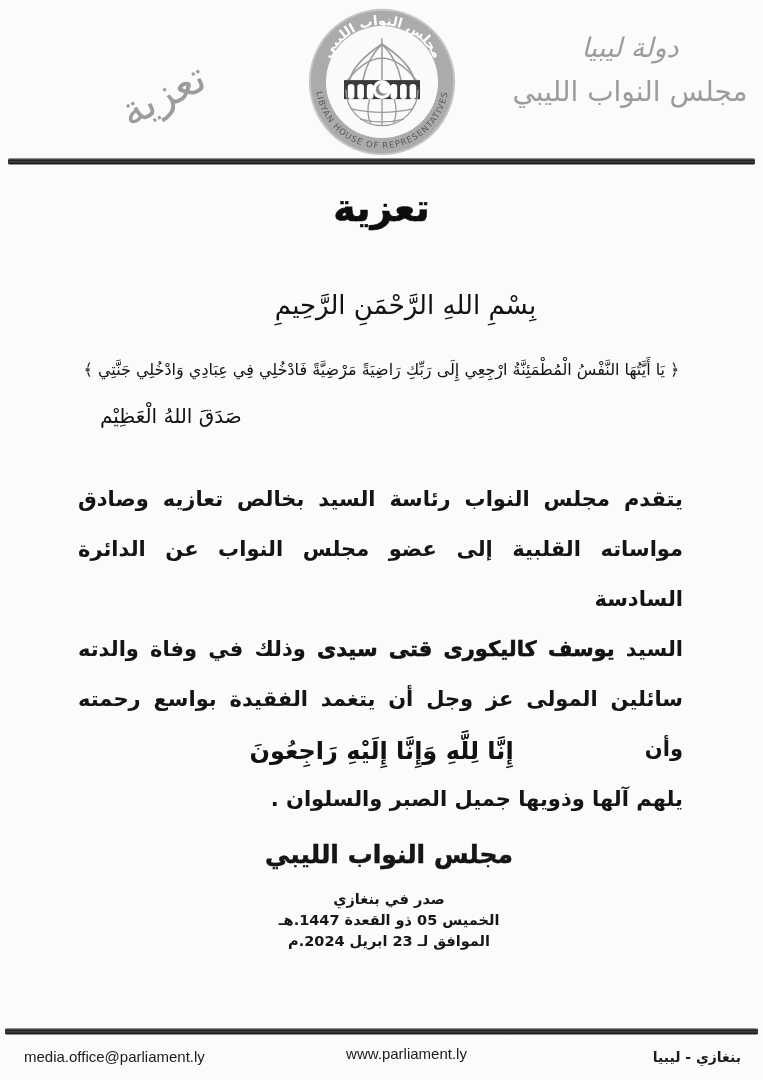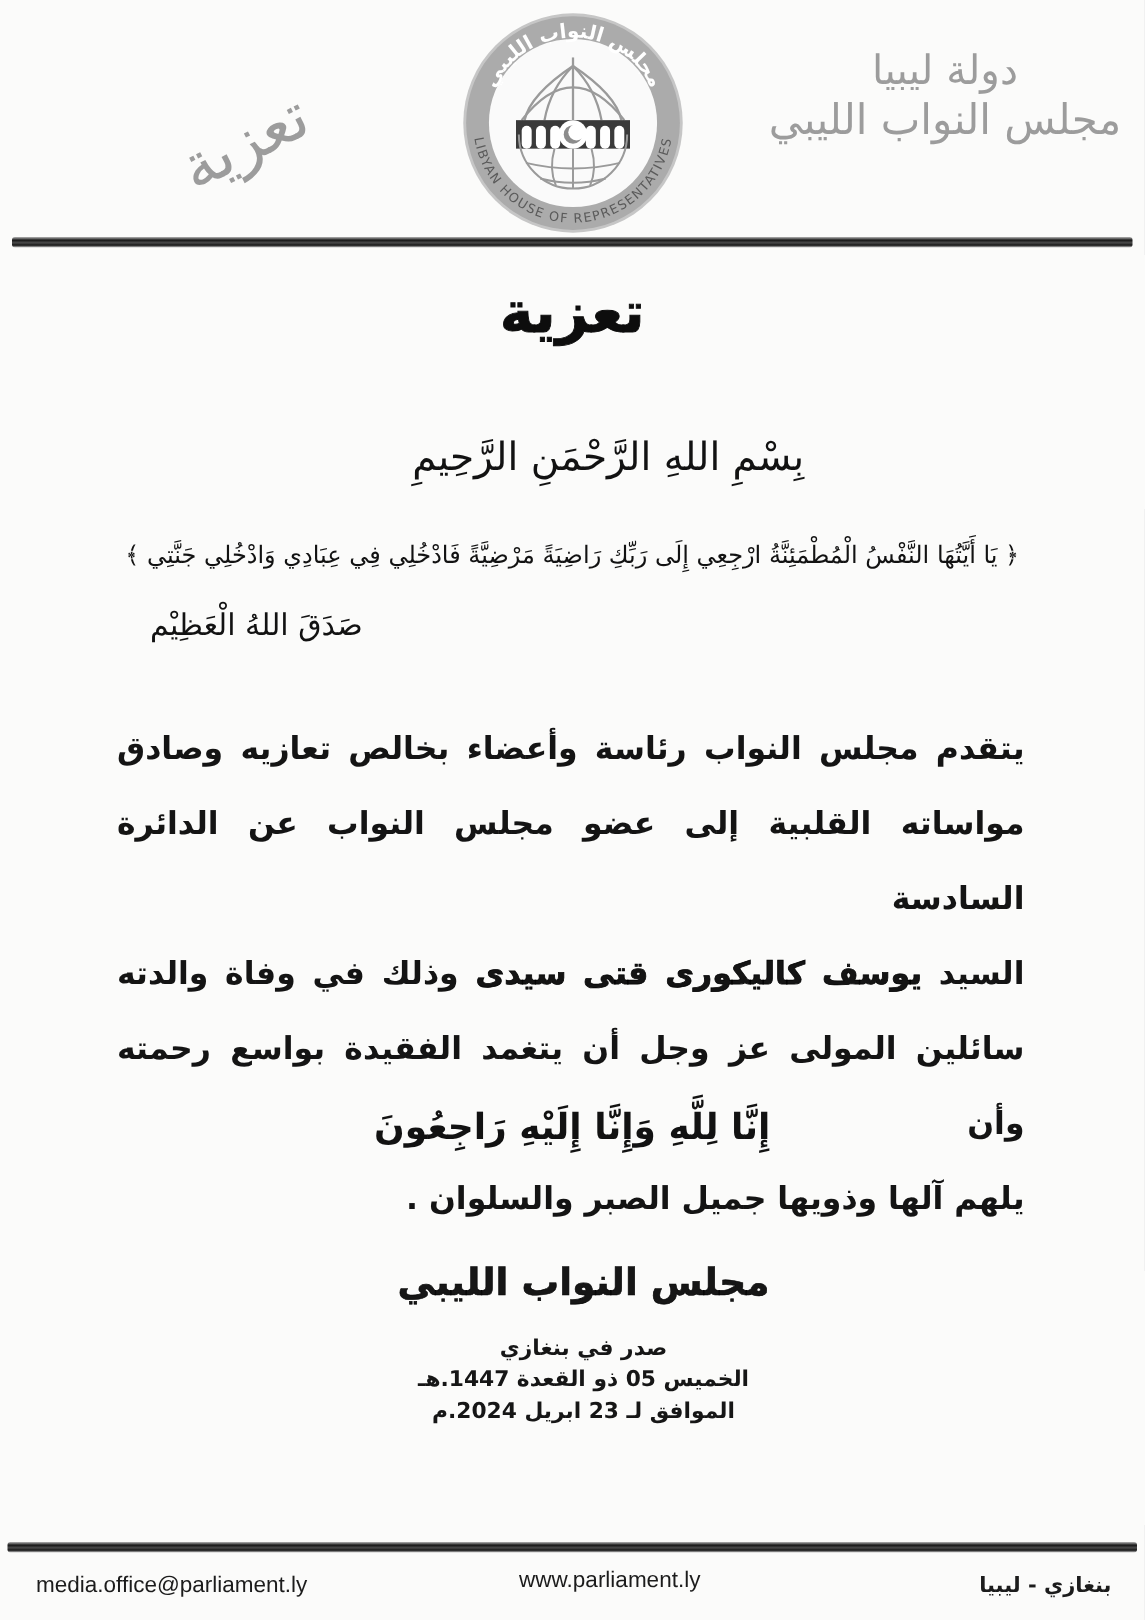--- a/index.html
+++ b/index.html
@@ -18,21 +18,21 @@
   .stamp-wrap span {
     display:inline-block; transform:rotate(-27deg);
     font-size:42px; color:#9c9c9c; direction:rtl;
   }
   .logo-wrap { position:absolute; left:302px; top:6px; width:160px; height:152px; }
   .logo-wrap svg { width:100%; height:100%; }
   .hdr-right {
     position:absolute; top:32px; right:8px; width:250px;
     text-align:center; color:#9c9c9c; direction:rtl;
   }
-  .hdr-right .l1 { font-size:27px; margin-bottom:0; }
+  .hdr-right .l1 { font-size:27px; margin-bottom:12px;font-style:italic; }
   .hdr-right .l2 { font-size:28px; }
 
   .rule {
     position:absolute; height:7px; border-radius:2px;
     background:linear-gradient(180deg,#b5b5b5 0%,#161616 30%,#4a4a4a 55%,#161616 78%,#c9c9c9 100%);
   }
   .rule-top    { left:8px;  top:158px;  width:747px; }
   .rule-bottom { left:5px;  top:1028px; width:753px; }
 
   
@@ -163,21 +163,21 @@
 
   <div class="doc-title">تعزية</div>
 
   <div class="basmala">بِسْمِ اللهِ الرَّحْمَنِ الرَّحِيمِ</div>
 
   <div class="verse">﴿ يَا أَيَّتُهَا النَّفْسُ الْمُطْمَئِنَّةُ ارْجِعِي إِلَى رَبِّكِ رَاضِيَةً مَرْضِيَّةً فَادْخُلِي فِي عِبَادِي وَادْخُلِي جَنَّتِي ﴾</div>
 
   <div class="attrib">صَدَقَ اللهُ الْعَظِيْم</div>
 
   <div class="body-block">
-    <div class="body-line">يتقدم مجلس النواب رئاسة وأعضاء بخالص تعازيه وصادق</div>
+    <div class="body-line">يتقدم مجلس النواب رئاسة السيد بخالص تعازيه وصادق</div>
     <div class="body-line">مواساته القلبية إلى عضو مجلس النواب عن الدائرة السادسة</div>
     <div class="body-line"><span>السيد</span> <span class="deceased-name">يوسف كاليكورى قتى سيدى</span> <span>وذلك في وفاة والدته</span></div>
     <div class="body-line">سائلين المولى عز وجل أن يتغمد الفقيدة بواسع رحمته وأن</div>
     <div class="body-line last">يلهم آلها وذويها جميل الصبر والسلوان .</div>
   </div>
 
   <div class="istirja">إِنَّا لِلَّهِ وَإِنَّا إِلَيْهِ رَاجِعُونَ</div>
 
   <div class="sig-org">مجلس النواب الليبي</div>
   <div class="sig-details">

